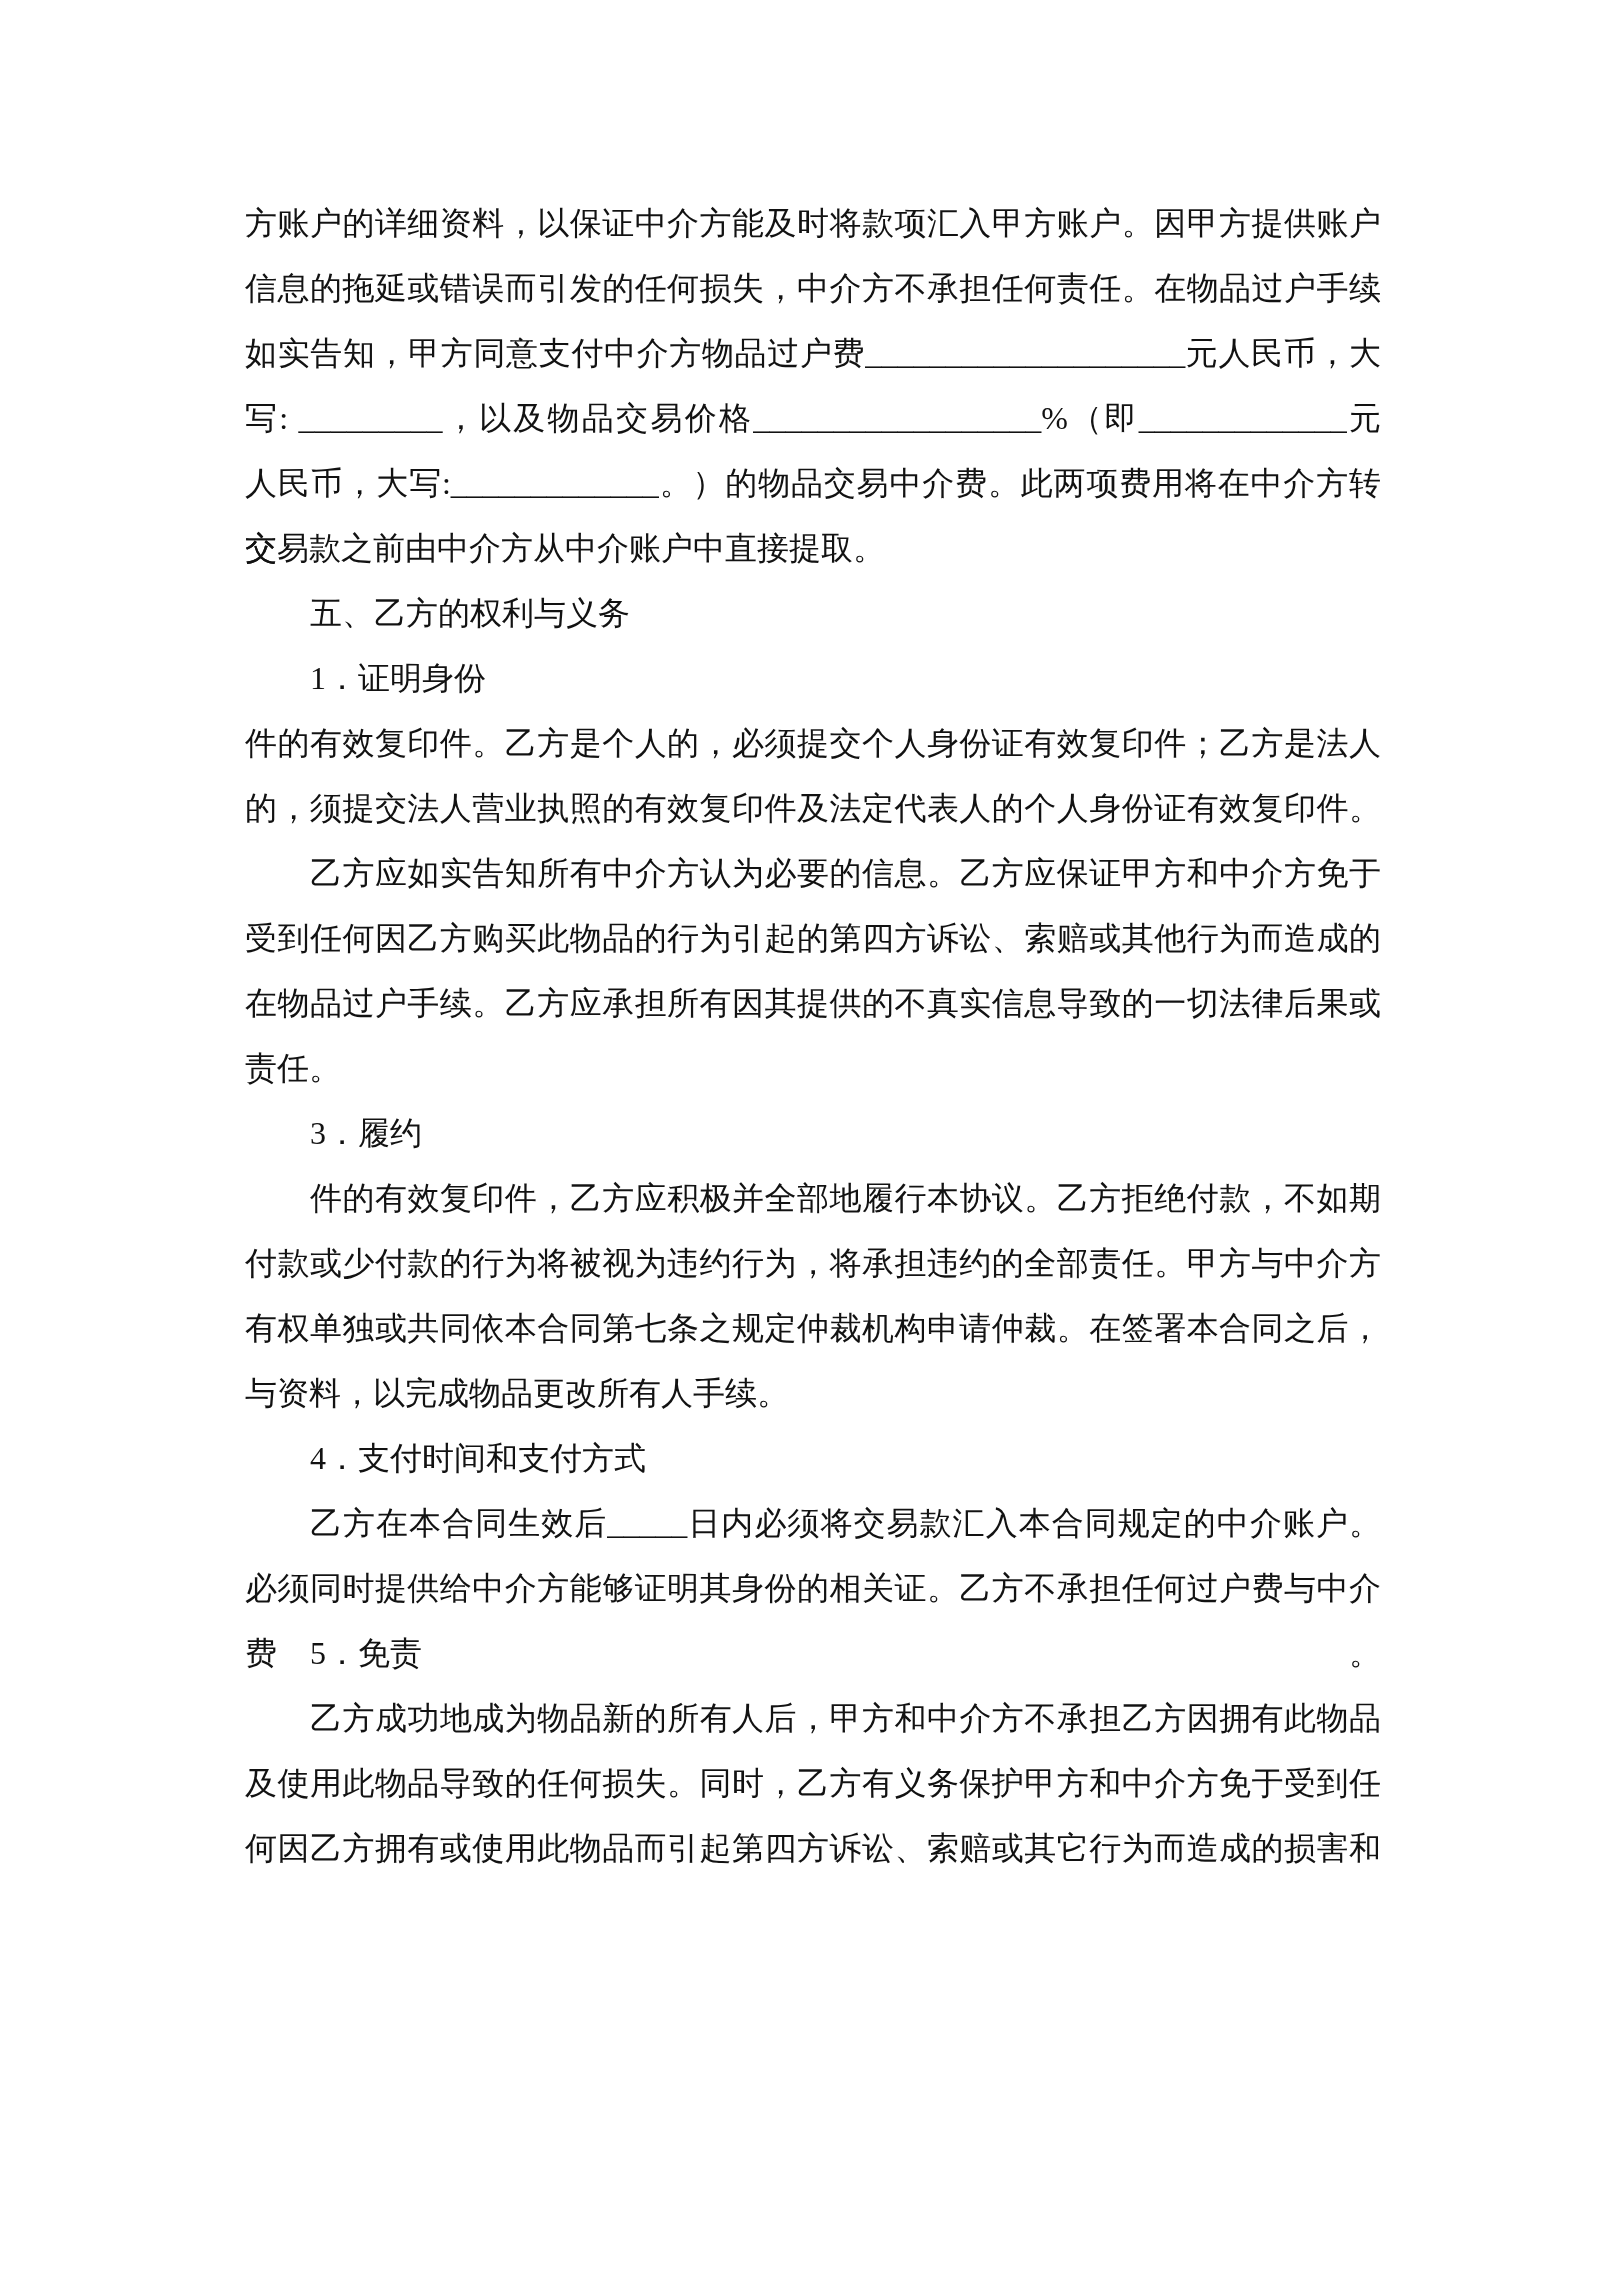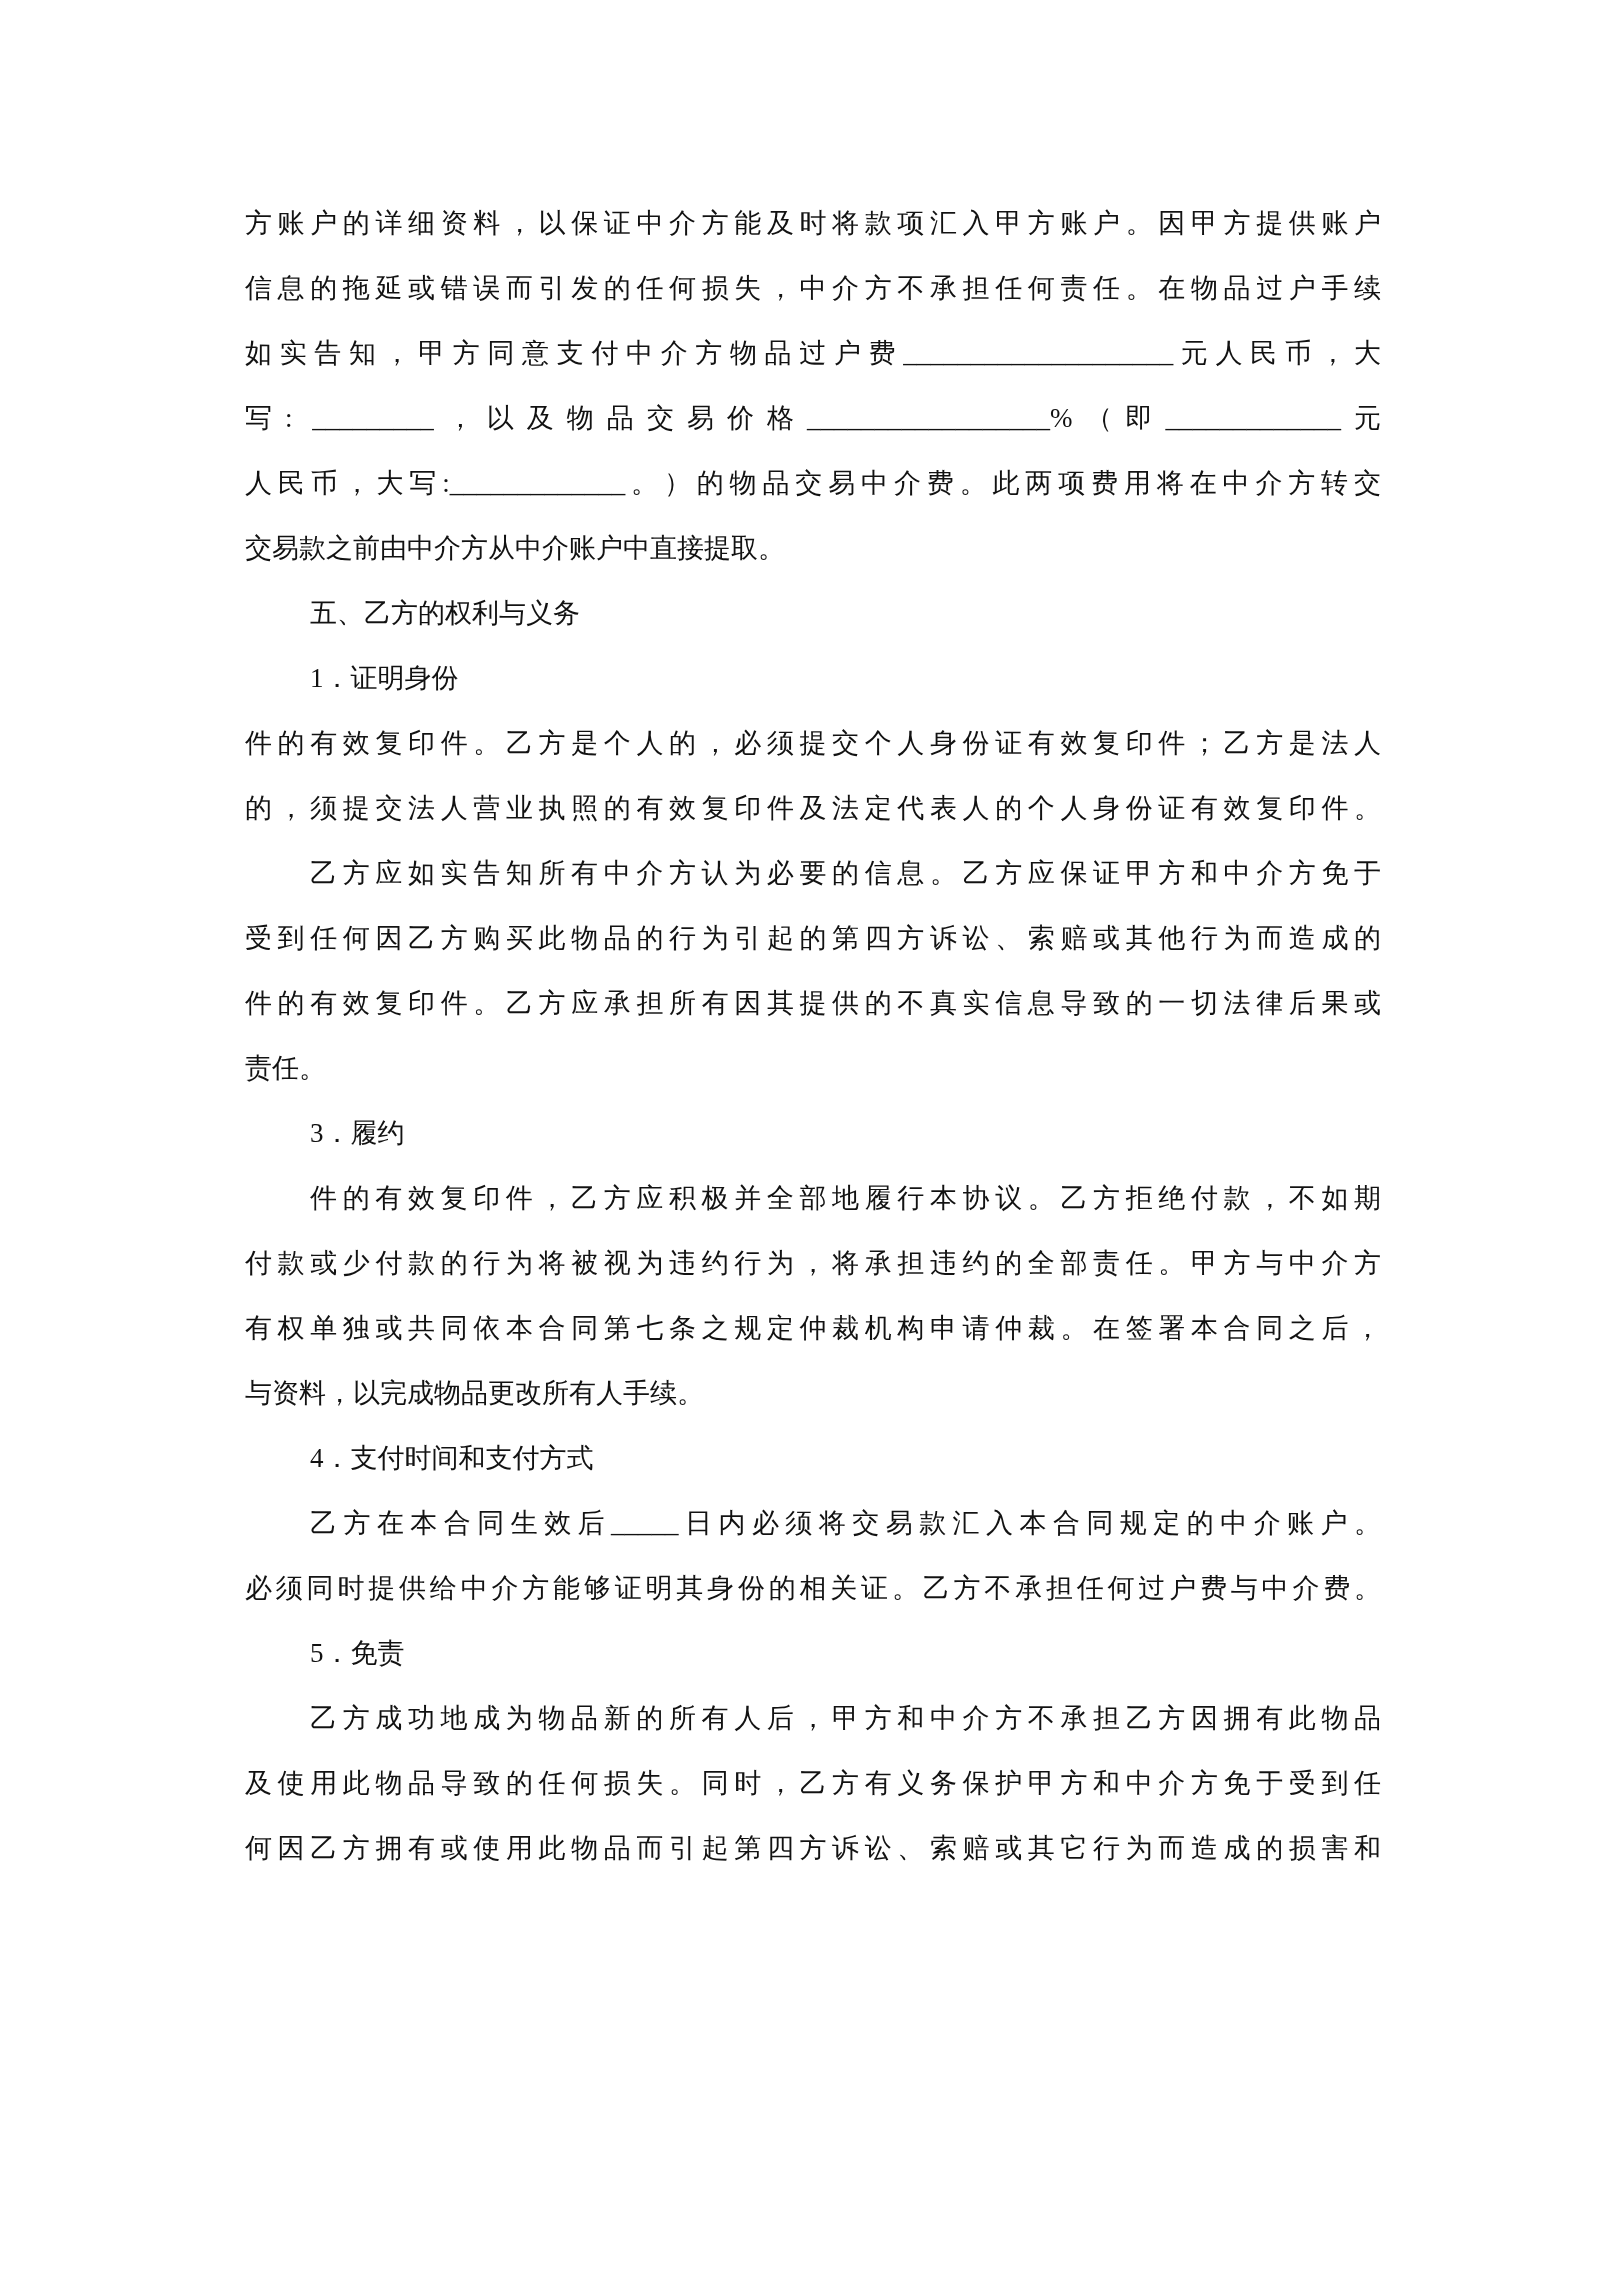--- a/index.html
+++ b/index.html
@@ -17,21 +17,21 @@
   .page {
     position: absolute;
     left: 245px;
     top: 191px;
     width: 1136px;
     color: #121212;
   }
   .line {
     height: 65px;
     line-height: 65px;
-    font-size: 27px;
+    font-size: 32px;
     letter-spacing: 0;
     white-space: nowrap;
     text-align: left;
     font-family: Liberation Serif, serif;
   }
   
   .full {
     white-space: normal;
     text-align: justify;
     text-align-last: justify;
@@ -49,21 +49,21 @@
   <div class="line full">如实告知，甲方同意支付中介方物品过户费____________________元人民币，大</div>
   <div class="line full">写: _________，以及物品交易价格__________________%（即_____________元</div>
   <div class="line full">人民币，大写:_____________。）的物品交易中介费。此两项费用将在中介方转交</div>
   <div class="line">交易款之前由中介方从中介账户中直接提取。</div>
   <div class="line indent">五、乙方的权利与义务</div>
   <div class="line indent">1．证明身份</div>
   <div class="line full">件的有效复印件。乙方是个人的，必须提交个人身份证有效复印件；乙方是法人</div>
   <div class="line full">的，须提交法人营业执照的有效复印件及法定代表人的个人身份证有效复印件。</div>
   <div class="line indent full">乙方应如实告知所有中介方认为必要的信息。乙方应保证甲方和中介方免于</div>
   <div class="line full">受到任何因乙方购买此物品的行为引起的第四方诉讼、索赔或其他行为而造成的</div>
-  <div class="line full">件的有效复印件。乙方应承担所有因其提供的不真实信息导致的一切法律后果或</div>
+  <div class="line full">在物品过户手续。乙方应承担所有因其提供的不真实信息导致的一切法律后果或</div>
   <div class="line">责任。</div>
   <div class="line indent">3．履约</div>
   <div class="line indent full">件的有效复印件，乙方应积极并全部地履行本协议。乙方拒绝付款，不如期</div>
   <div class="line full">付款或少付款的行为将被视为违约行为，将承担违约的全部责任。甲方与中介方</div>
   <div class="line full">有权单独或共同依本合同第七条之规定仲裁机构申请仲裁。在签署本合同之后，</div>
   <div class="line">与资料，以完成物品更改所有人手续。</div>
   <div class="line indent">4．支付时间和支付方式</div>
   <div class="line indent full">乙方在本合同生效后_____日内必须将交易款汇入本合同规定的中介账户。</div>
   <div class="line full">必须同时提供给中介方能够证明其身份的相关证。乙方不承担任何过户费与中介费。</div>
   <div class="line indent">5．免责</div>

